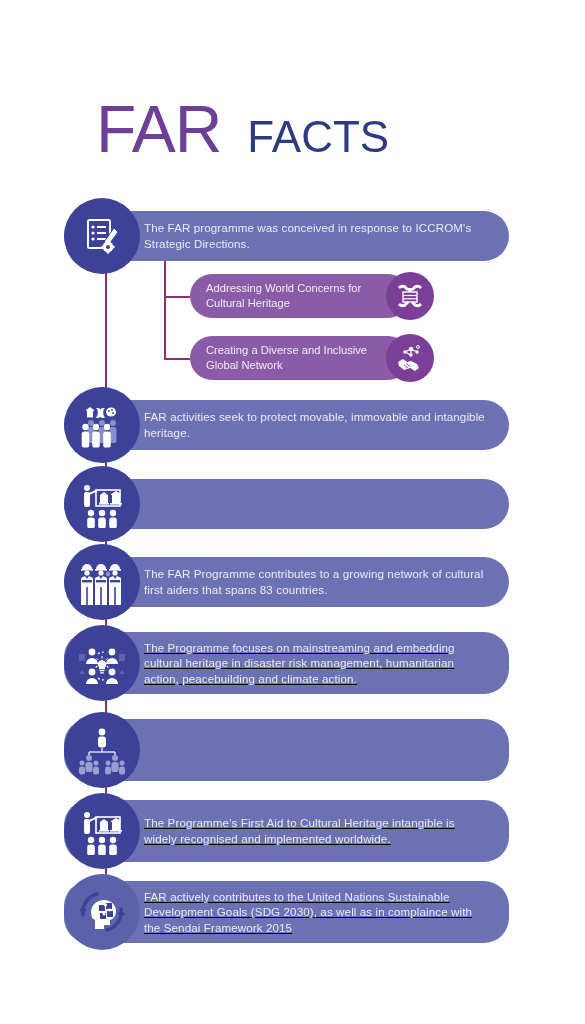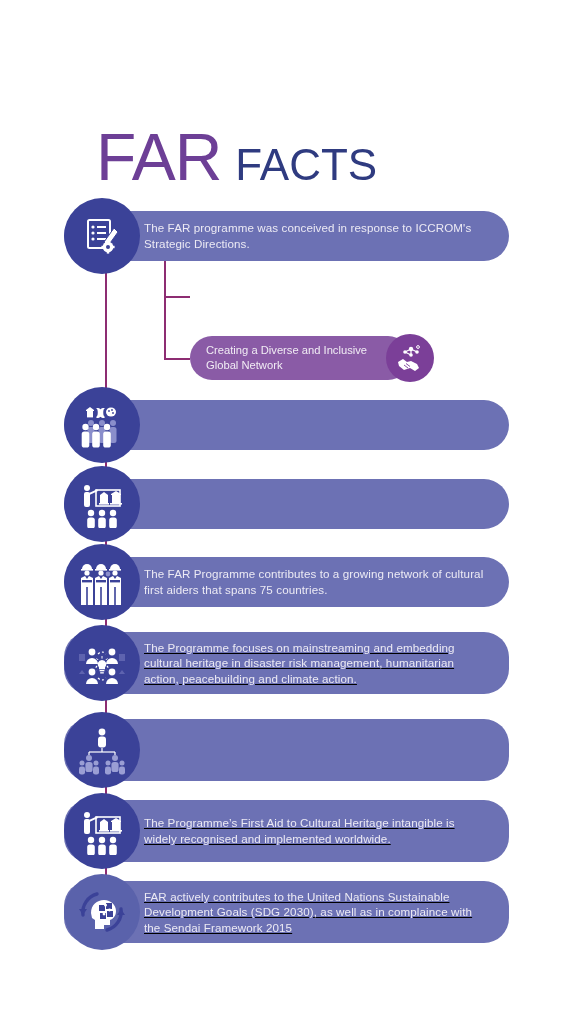--- a/index.html
+++ b/index.html
@@ -7,22 +7,22 @@
     width:585px;height:1024px;
     background:#ffffff;
     font-family:"Liberation Sans", sans-serif;
     overflow:hidden;
     position:relative;
   }
   .page{position:relative;width:585px;height:1024px;}
 
   
   .title{
-    position:absolute;left:96px;top:124px;
-    display:flex;align-items:baseline;gap:14px;
+    position:absolute;left:96px;top:96px;
+    display:flex;align-items:baseline;gap:26px;
     white-space:nowrap;
   }
   .title .far{
     font-size:66px;line-height:66px;font-weight:400;
     color:#6d3f96;letter-spacing:-1px;
   }
   .title .facts{
     font-size:44px;line-height:44px;font-weight:400;
     color:#2f3b80;letter-spacing:0px;text-align:right;
   }
@@ -121,20 +121,37 @@
             <rect x="26.8" y="36.6" width="2.4" height="3"></rect>
             <rect x="21.4" y="31.8" width="3" height="2.4"></rect>
             <rect x="31.6" y="31.8" width="3" height="2.4"></rect>
           </g>
         </svg>
       </div>
       <div class="txt">The FAR programme was conceived in response to ICCROM's Strategic Directions.</div>
     </div>
   </div>
 
+  <div class="subrow" style="top:274px">
+    <div class="subbar">
+      <div class="txt">Addressing World Concerns for Cultural Heritage</div>
+      <div class="subcircle">
+        <svg width="34" height="34" viewBox="0 0 34 34" fill="none">
+          <path d="M5 8 c3-3 7-3 9 0 l2 2 -2 2 -2-2 c-2-2-4-1-5 0 z" fill="#fff"></path>
+          <path d="M29 8 c-3-3-7-3-9 0 l-2 2 2 2 2-2 c2-2 4-1 5 0 z" fill="#fff"></path>
+          <rect x="10" y="13" width="14" height="10" stroke="#fff" stroke-width="1.4" fill="none"></rect>
+          <rect x="15" y="9" width="4" height="4" fill="#fff"></rect>
+          <line x1="10" y1="16.5" x2="24" y2="16.5" stroke="#fff" stroke-width="1.2"></line>
+          <line x1="10" y1="19.8" x2="24" y2="19.8" stroke="#fff" stroke-width="1.2"></line>
+          <path d="M5 26 c3 3 7 3 9 0 l2-2 -2-2 -2 2 c-2 2-4 1-5 0 z" fill="#fff"></path>
+          <path d="M29 26 c-3 3-7 3-9 0 l-2-2 2-2 2 2 c2 2 4 1 5 0 z" fill="#fff"></path>
+        </svg>
+      </div>
+    </div>
+  </div>
 
   <div class="subrow" style="top:336px">
     <div class="subbar">
       <div class="txt">Creating a Diverse and Inclusive Global Network</div>
       <div class="subcircle">
         <svg width="34" height="34" viewBox="0 0 34 34" fill="none">
           <g stroke="#fff" stroke-width="1.2">
             <line x1="12" y1="11" x2="18" y2="8"></line>
             <line x1="18" y1="8" x2="24" y2="11"></line>
             <line x1="18" y1="8" x2="18" y2="14"></line>
@@ -184,20 +201,21 @@
           <g fill="#fff">
             <circle cx="18" cy="26" r="3.2"></circle>
               <rect x="14.2" y="30.5" width="7.6" height="16" rx="2.6"></rect>
             <circle cx="29" cy="26" r="3.2"></circle>
               <rect x="25.2" y="30.5" width="7.6" height="16" rx="2.6"></rect>
             <circle cx="7.5" cy="26" r="3.2"></circle>
               <rect x="3.7" y="30.5" width="7.6" height="16" rx="2.6"></rect>
           </g>
         </svg>
       </div>
+      <div class="txt">FAR activities seek to protect movable, immovable and intangible heritage.</div>
     </div>
   </div>
 
   <div class="row" style="top:479px">
     <div class="bar" style="width:445px">
       <div class="circle">
         <svg width="48" height="48" viewBox="0 0 48 48" fill="none">
           <g fill="#fff">
             <circle cx="9" cy="8" r="3"></circle>
             <rect x="6" y="12" width="6" height="15" rx="2"></rect>
@@ -250,21 +268,21 @@
               <rect x="31" y="11" width="12" height="1.6"></rect>
             <circle cx="37" cy="15" r="2.6"></circle>
             <path d="M31 20 l4-2 2 3 2-3 4 2 v9 h-12z"></path>
             <rect x="31" y="29" width="12" height="18"></rect>
             <rect x="36.2" y="29" width="1.6" height="18" fill="#3b4298"></rect>
             <rect x="32" y="22" width="10" height="2.4" fill="#3b4298"></rect>
           </g>
           <circle cx="30" cy="16" r="2.4" fill="#8a8ecb"></circle>
         </svg>
       </div>
-      <div class="txt">The FAR Programme contributes to a growing network of cultural first aiders that spans 75 countries.</div>
+      <div class="txt">The FAR Programme contributes to a growing network of cultural first aiders that spans 83 countries.</div>
     </div>
   </div>
 
   <div class="row" style="top:632px">
     <div class="bar h3" style="width:445px">
       <div class="circle">
         <svg width="50" height="50" viewBox="0 0 50 50" fill="none">
           <g fill="#fff">
             <circle cx="15" cy="14" r="3.4"></circle>
               <path d="M9 26 a6 6 0 0 1 12 0 z"></path>

